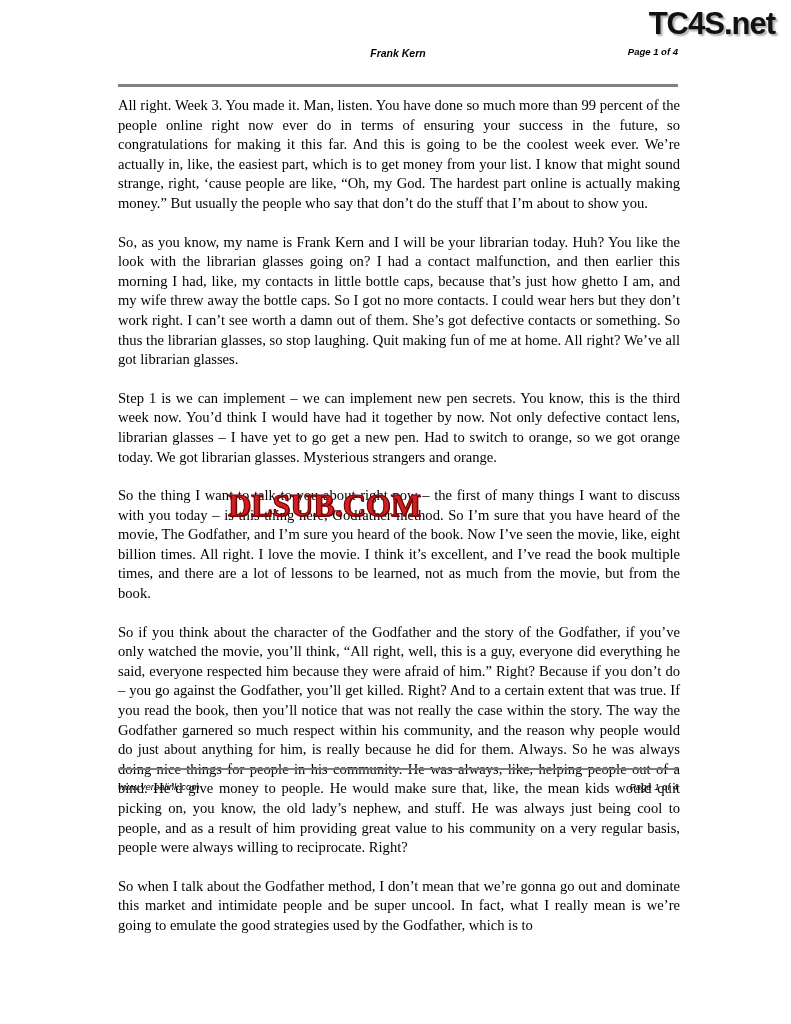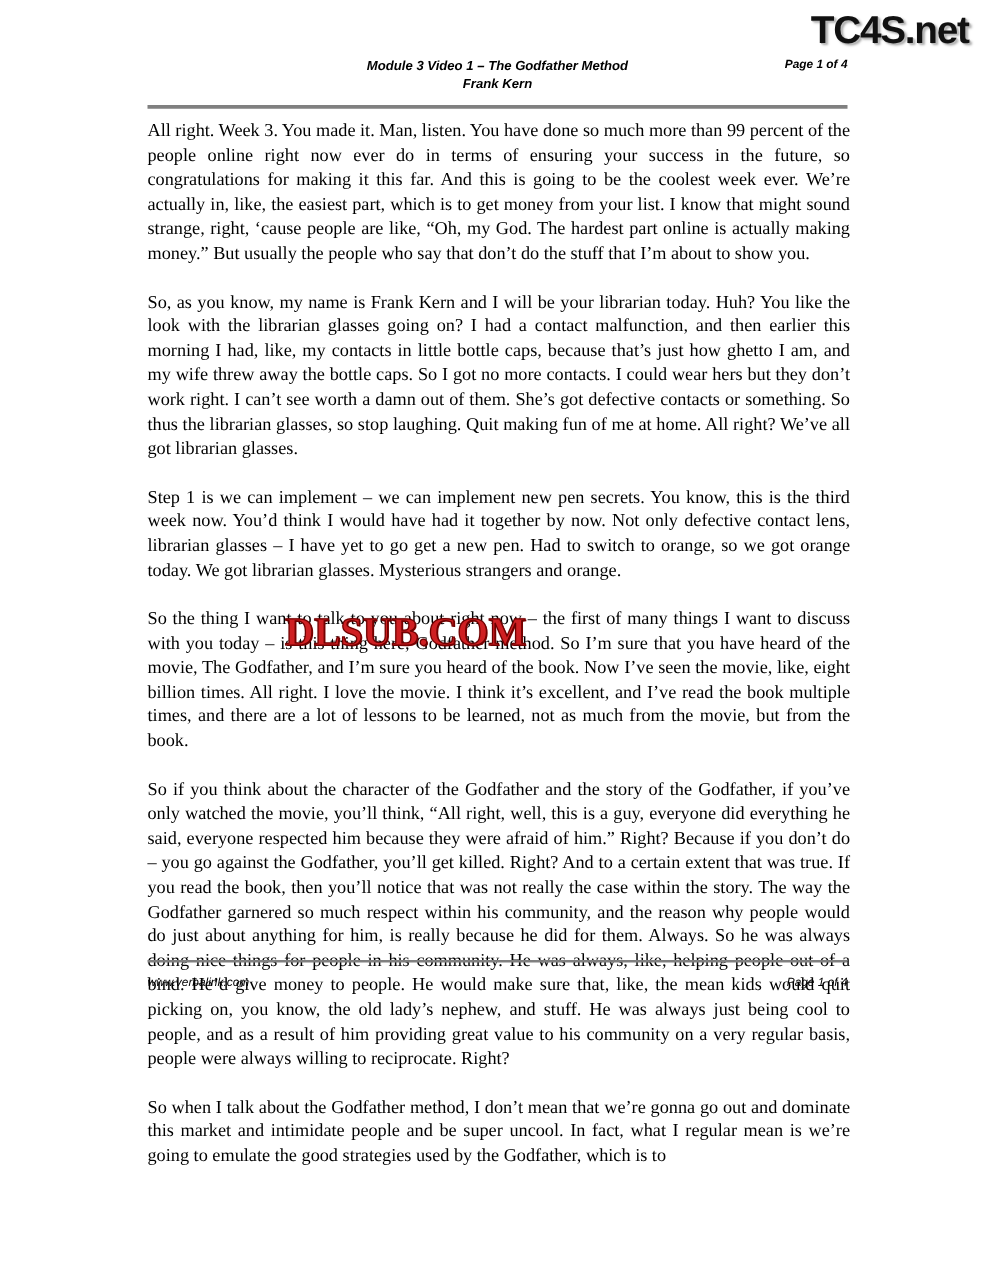--- a/index.html
+++ b/index.html
@@ -135,35 +135,34 @@
 </style>
 </head>
 <body>
 
 <div class="page">
 
   <div class="tc4s-logo">TC4S.net</div>
 
   <div class="header">
     <div class="header-center">
-      <div>Module 3 Video 1 – The Godfather Method</div>
       <div>Frank Kern</div>
     </div>
     <div class="header-pageno">Page 1 of 4</div>
   </div>
 
   <div class="header-rule"></div>
 
   <div class="body-text">
     <p>All right.  Week 3.  You made it.  Man, listen.  You have done so much more than 99 percent of the people online right now ever do in terms of ensuring your success in the future, so congratulations for making it this far.  And this is going to be the coolest week ever.  We’re actually in, like, the easiest part, which is to get money from your list.  I know that might sound strange, right, ‘cause people are like, “Oh, my God.  The hardest part online is actually making money.”  But usually the people who say that don’t do the stuff that I’m about to show you.</p>
     <p>So, as you know, my name is Frank Kern and I will be your librarian today.  Huh?  You like the look with the librarian glasses going on?  I had a contact malfunction, and then earlier this morning I had, like, my contacts in little bottle caps, because that’s just how ghetto I am, and my wife threw away the bottle caps.  So I got no more contacts.  I could wear hers but they don’t work right.  I can’t see worth a damn out of them.  She’s got defective contacts or something.  So thus the librarian glasses, so stop laughing.  Quit making fun of me at home.  All right?  We’ve all got librarian glasses.</p>
     <p>Step 1 is we can implement – we can implement new pen secrets.  You know, this is the third week now.  You’d think I would have had it together by now.  Not only defective contact lens, librarian glasses – I have yet to go get a new pen.  Had to switch to orange, so we got orange today.  We got librarian glasses.  Mysterious strangers and orange.</p>
     <p>So the thing I want to talk to you about right now – the first of many things I want to discuss with you today – is this thing here, Godfather method.  So I’m sure that you have heard of the movie, The Godfather, and I’m sure you heard of the book.  Now I’ve seen the movie, like, eight billion times.  All right.  I love the movie.  I think it’s excellent, and I’ve read the book multiple times, and there are a lot of lessons to be learned, not as much from the movie, but from the book.</p>
     <p>So if you think about the character of the Godfather and the story of the Godfather, if you’ve only watched the movie, you’ll think, “All right, well, this is a guy, everyone did everything he said, everyone respected him because they were afraid of him.”  Right?  Because if you don’t do – you go against the Godfather, you’ll get killed.  Right?  And to a certain extent that was true.  If you read the book, then you’ll notice that was not really the case within the story.  The way the Godfather garnered so much respect within his community, and the reason why people would do just about anything for him, is really because he did for them.  Always.  So he was always doing nice things for people in his community.  He was always, like, helping people out of a bind.  He’d give money to people.  He would make sure that, like, the mean kids would quit picking on, you know, the old lady’s nephew, and stuff.  He was always just being cool to people, and as a result of him providing great value to his community on a very regular basis, people were always willing to reciprocate.  Right?</p>
-    <p>So when I talk about the Godfather method, I don’t mean that we’re gonna go out and dominate this market and intimidate people and be super uncool.  In fact, what I regular mean is we’re going to emulate the good strategies used by the Godfather, which is to</p>
+    <p>So when I talk about the Godfather method, I don’t mean that we’re gonna go out and dominate this market and intimidate people and be super uncool.  In fact, what I really mean is we’re going to emulate the good strategies used by the Godfather, which is to</p>
   </div>
 
   <div class="dlsub-watermark">DLSUB.COM</div>
 
   <div class="footer-rule"></div>
 
   <div class="footer">
     <span class="footer-left">www.verbalink.com</span>
     <span class="footer-right">Page 1 of 4</span>
   </div>

